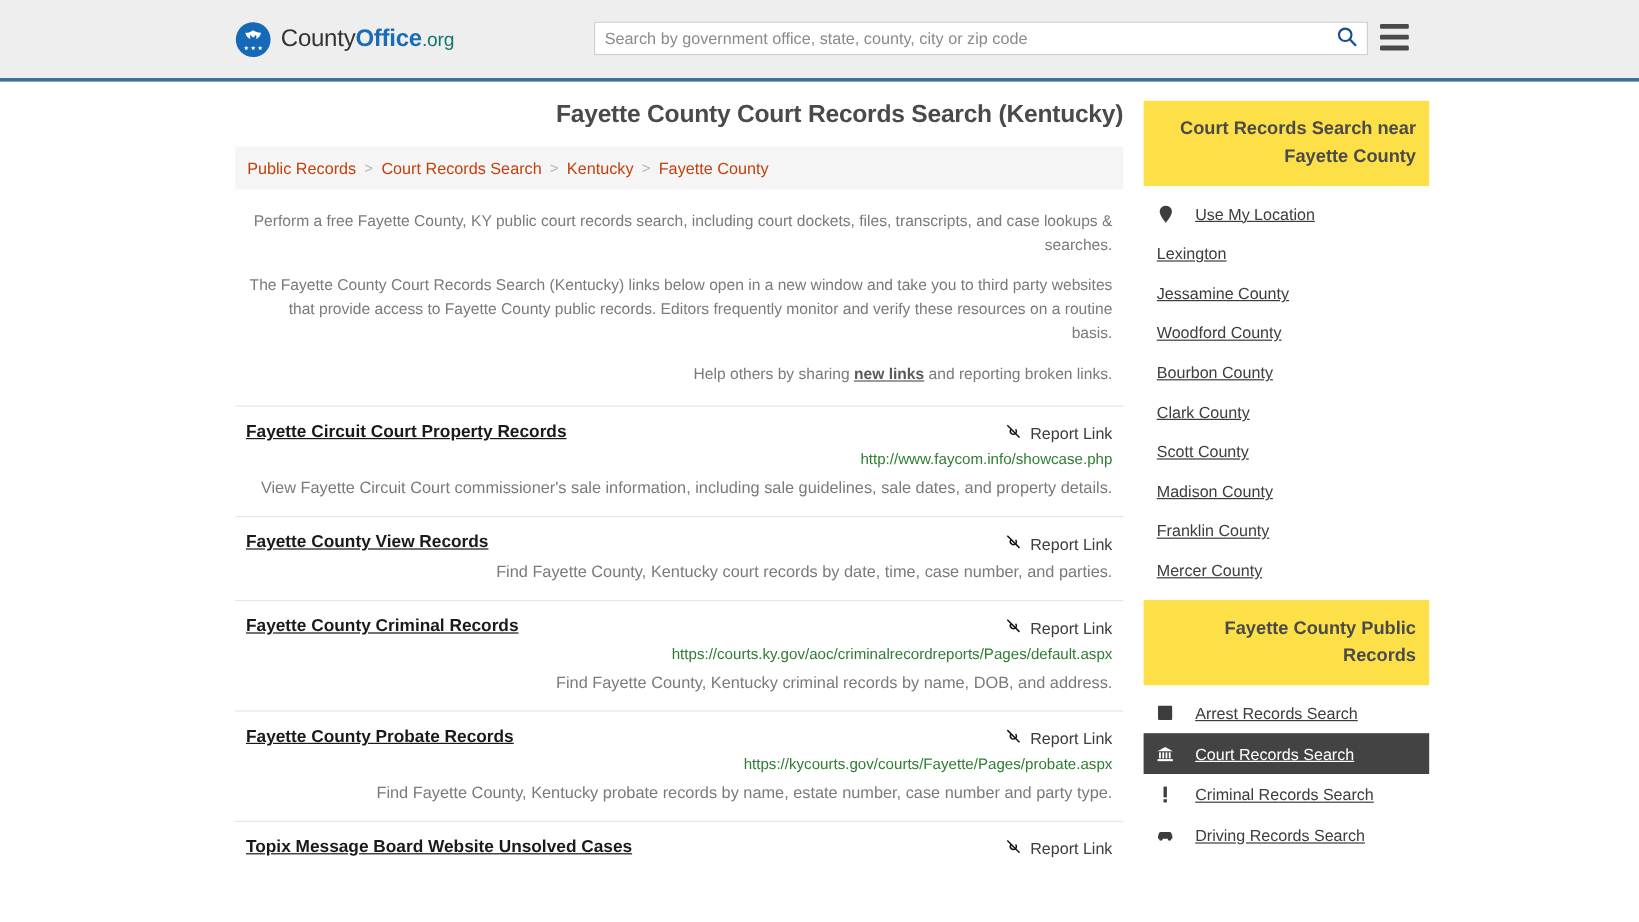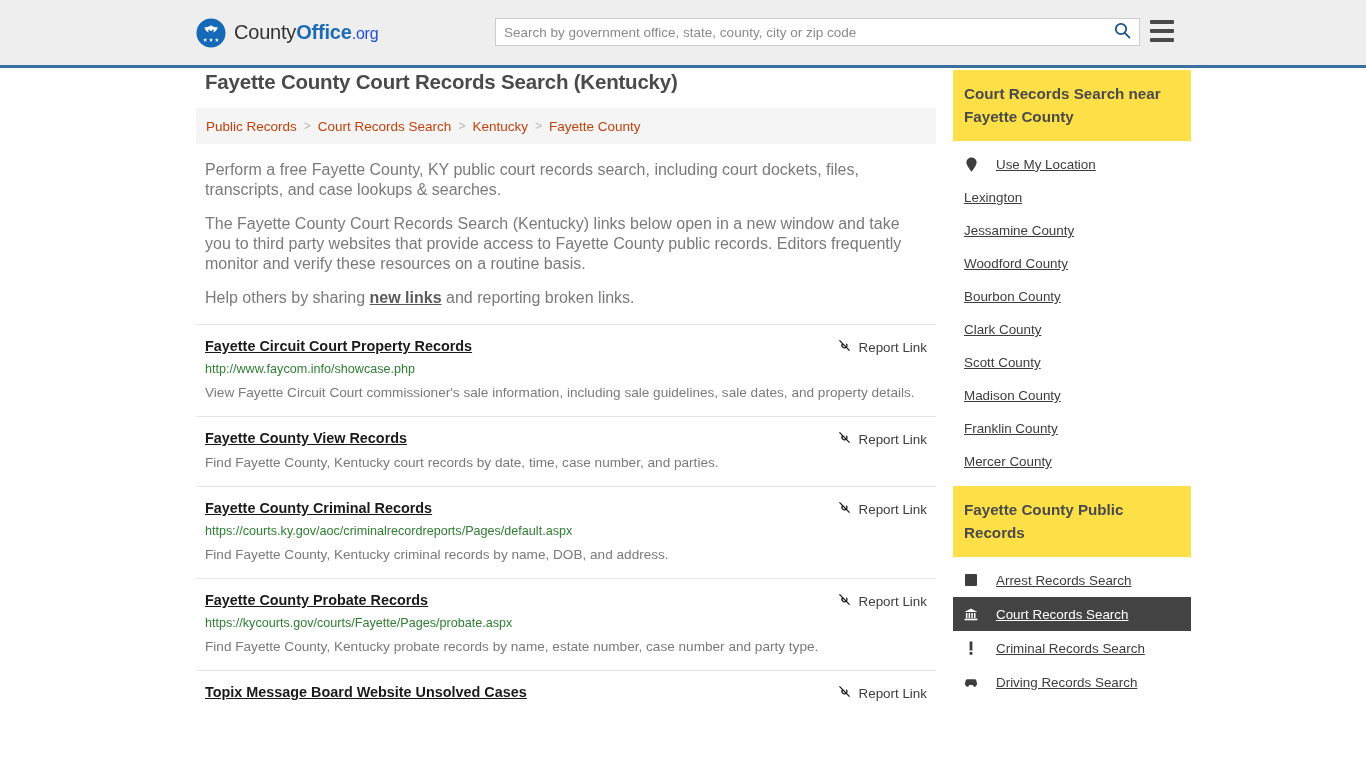--- a/index.html
+++ b/index.html
@@ -34,21 +34,21 @@
     flex: 0 0 30px;
   }
   .logo-text {
     font-size: 20px;
     letter-spacing: -0.2px;
     color: #222222;
     white-space: nowrap;
   }
   .logo-text .b { color: #1b6cb5; font-weight: bold; }
   .logo-text .n { font-weight: normal; color: #333; }
-  .logo-text .d { color: #1d4ed8; font-size: 16px; }
+  .logo-text .d { color: #0f766e; font-size: 16px; }
 
   .search-wrap {
     position: absolute;
     left: 495px;
     top: 18px;
     width: 645px;
     height: 28px;
     display: flex;
     align-items: center;
     background: #ffffff;
@@ -88,21 +88,22 @@
   
   .page {
     width: 1366px;
     padding: 0;
   }
   .content-row {
     display: flex;
     align-items: flex-start;
     padding-left: 196px;
     padding-right: 190px;
-    padding-top: 2px;
+    padding-top: 16px;
+    text-align: right;
   }
   .main-col { width: 740px; flex: 0 0 740px; }
   .side-col { width: 238px; flex: 0 0 238px; margin-left: 17px; }
 
   h1.page-title {
     font-size: 20.5px;
     font-weight: bold;
     color: #4a4a4a;
     margin: 0 0 14px 9px;
     letter-spacing: -0.2px;
@@ -121,21 +122,21 @@
   .breadcrumb a {
     color: #c2410c;
     text-decoration: none;
   }
   .breadcrumb .sep { color: #b5b5b5; font-size: 12px; }
 
   .intro {
     padding: 0 9px;
   }
   .intro p {
-    font-size: 16px;
+    font-size: 13px;
     line-height: 20px;
     color: #7a7a7a;
     margin: 14px 0 0 0;
   }
   .intro p.first { margin-top: 16px; }
   .intro a {
     color: #5a5a5a;
     text-decoration: underline;
     font-weight: bold;
   }

